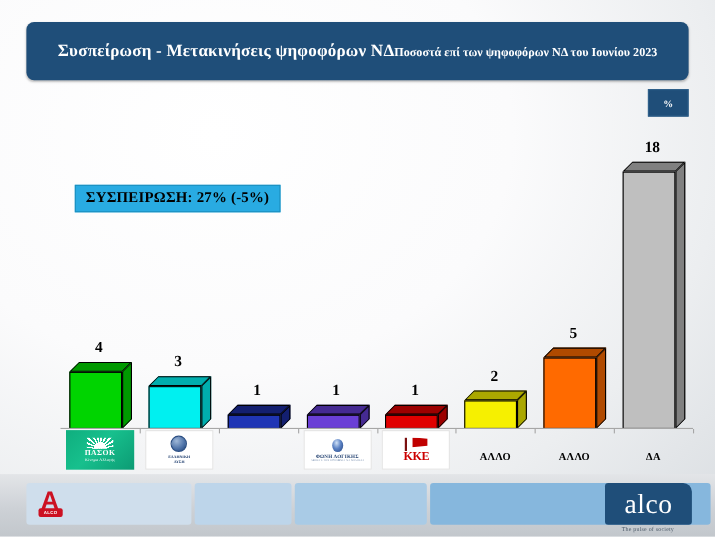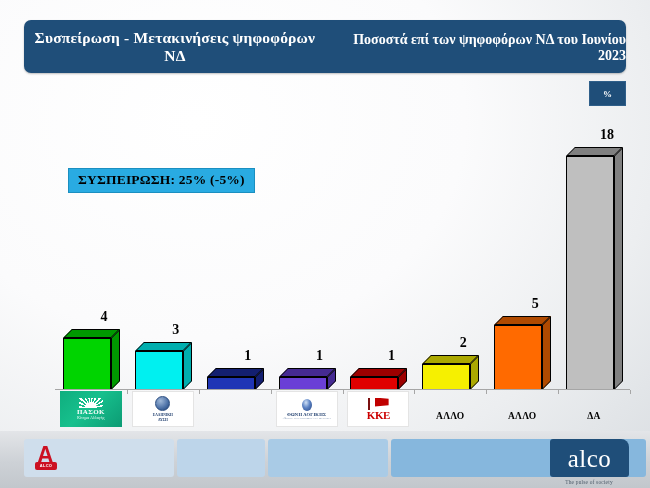--- a/index.html
+++ b/index.html
@@ -39,24 +39,24 @@
   #title-main {
     color: #ffffff;
     font-size: 15.5px;
     font-weight: bold;
     letter-spacing: 0.2px;
     line-height: 1.1;
     text-align: center;
   }
   #title-sub {
     color: #ffffff;
-    font-size: 14px;
+    font-size: 11px;
     font-weight: bold;
     margin-top: 3px;
-    text-align: right;
+    text-align: left;
   }
 
   
   #pct-badge {
     position: absolute;
     right: 24px;
     top: 81px;
     width: 35px;
     height: 23px;
     background: #1f4e79;
@@ -115,21 +115,20 @@
     position: absolute;
     left: 0;
     bottom: 0;
     width: 575px;
     height: 280px;
   }
   .bar-slot {
     position: absolute;
     bottom: 0;
     height: 280px;
-    padding-left: 28px;
   }
   .bar3d {
     position: absolute;
     bottom: 0;
     left: 0;
   }
   .bar-front {
     position: absolute;
     left: 0;
     bottom: 0;
@@ -348,21 +347,21 @@
 
   <div id="title-banner">
     <div id="title-main">Συσπείρωση - Μετακινήσεις ψηφοφόρων ΝΔ</div>
     <div id="title-sub">Ποσοστά επί των ψηφοφόρων ΝΔ  του Ιουνίου 2023</div>
   </div>
 
   <div id="pct-badge">%</div>
 
   <div id="plot">
 
-    <div id="callout">ΣΥΣΠΕΙΡΩΣΗ: 25% (-5%)</div>
+    <div id="callout">ΣΥΣΠΕΙΡΩΣΗ: 27% (-5%)</div>
 
     <div id="bars">
         <div class="bar-slot" style="left: 7.9375px; width: 48px;">
           <div class="bar3d" style="width: 48px; height: 52px;">
             <div class="bar-front" style="height: 52px; background: rgb(0, 212, 0);"></div>
             <div class="bar-side" style="height: 52px; background: rgb(0, 153, 0);"></div>
             <div class="bar-top" style="bottom: 52px; background: rgb(0, 153, 0);"></div>
           </div>
           <div class="bar-value" style="bottom: 65px;">4</div>
         </div>

